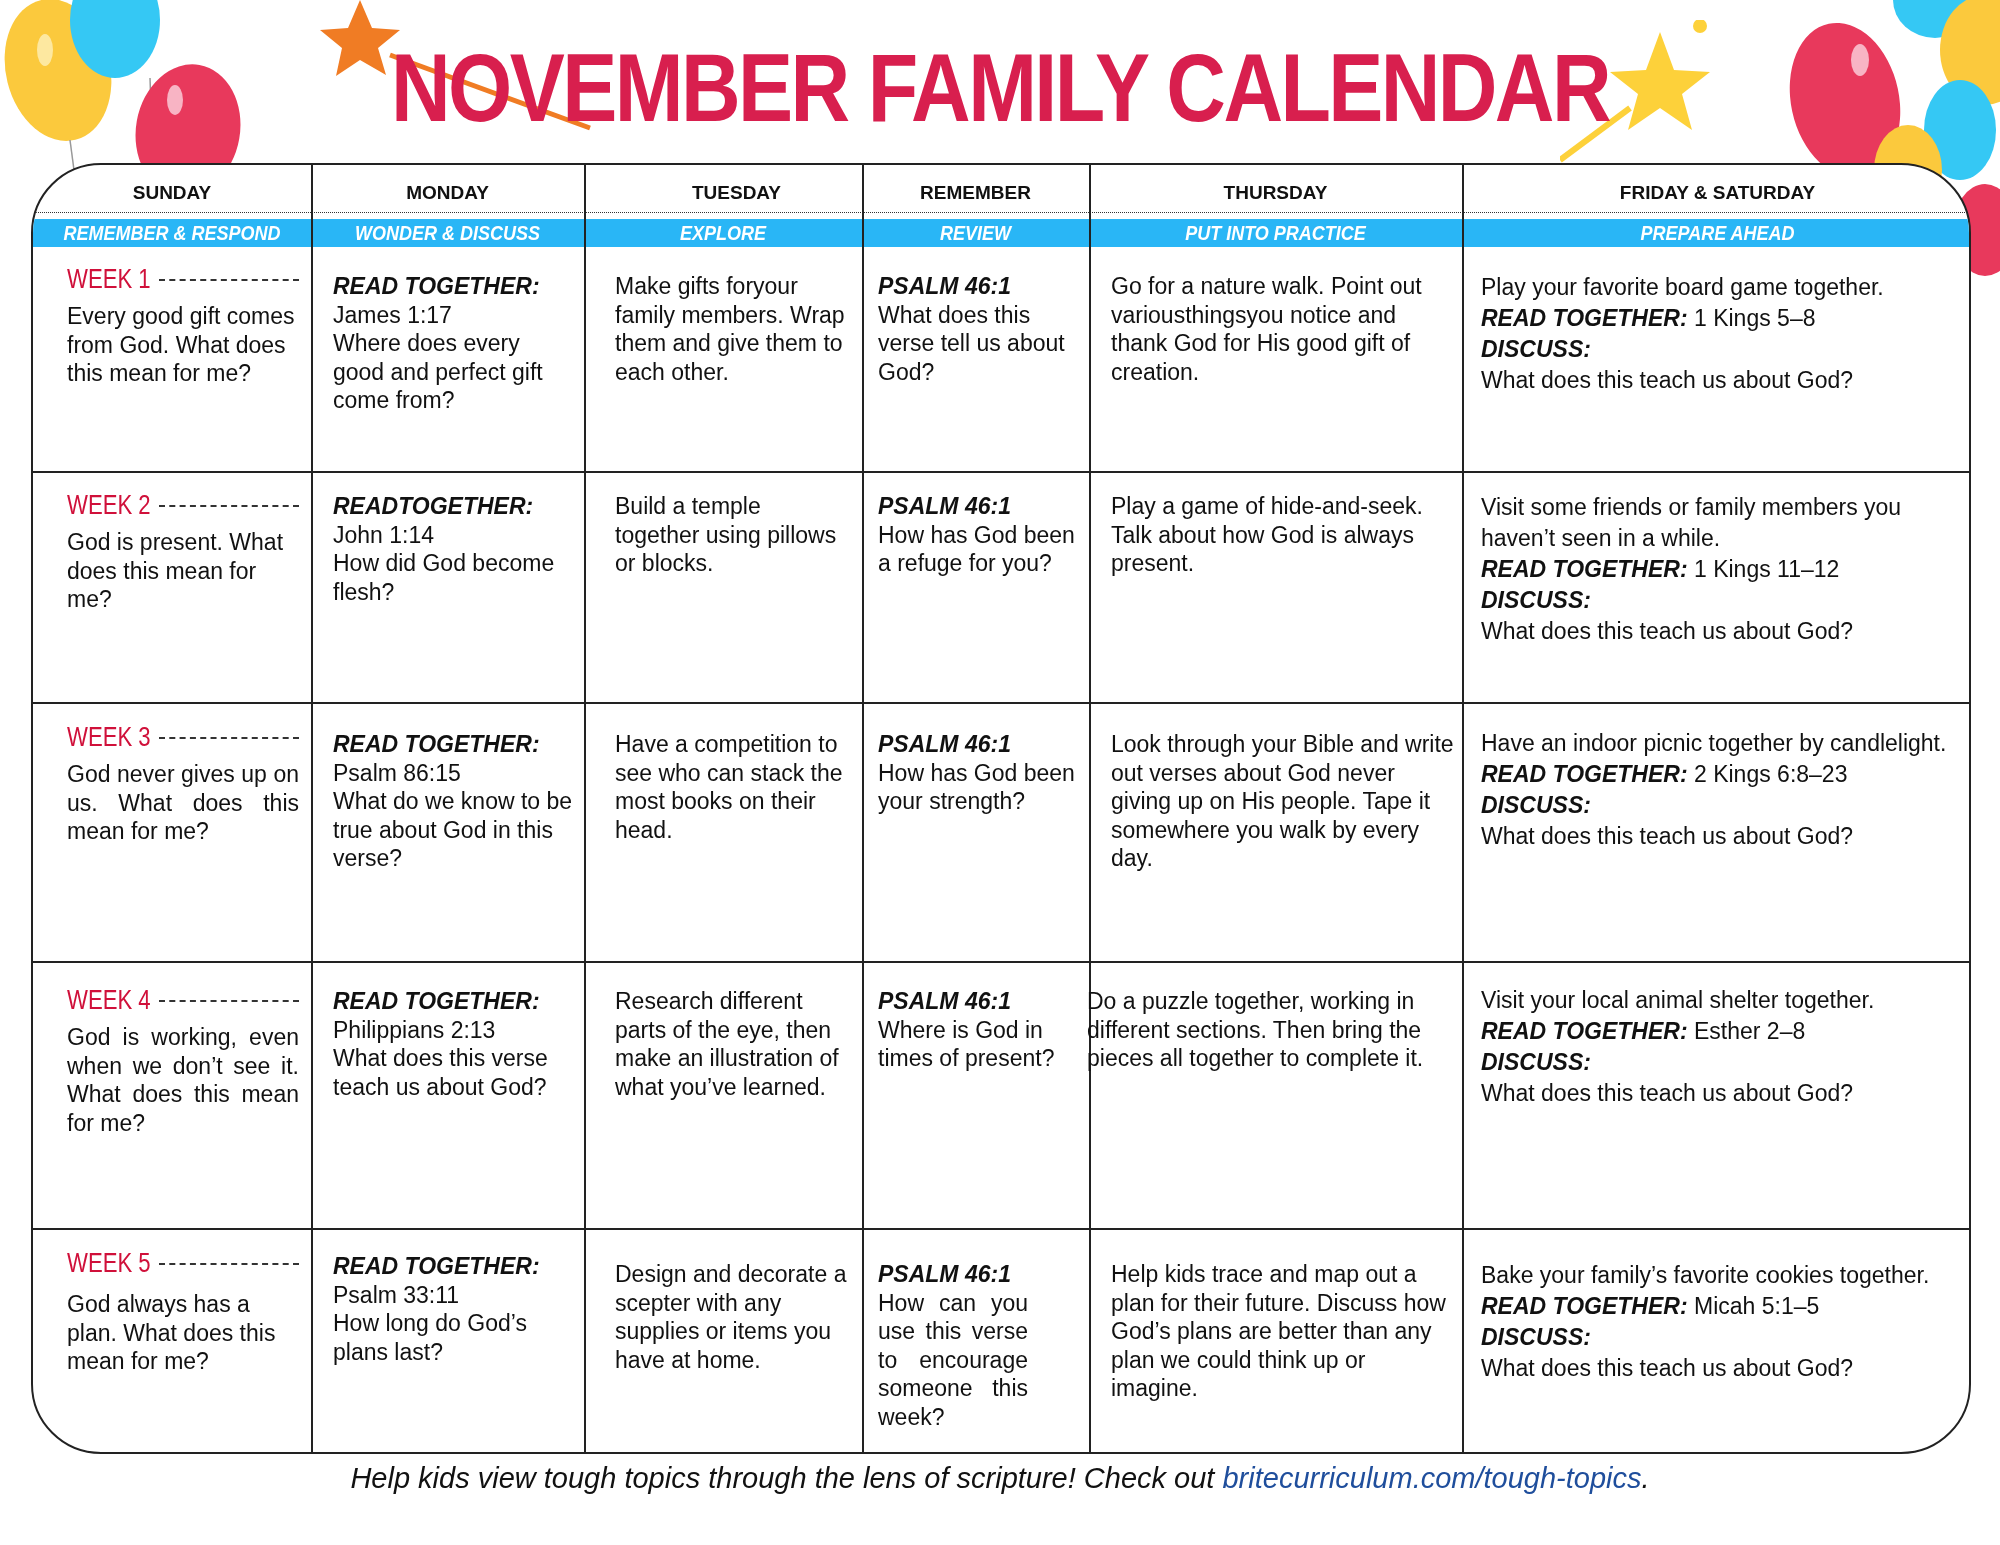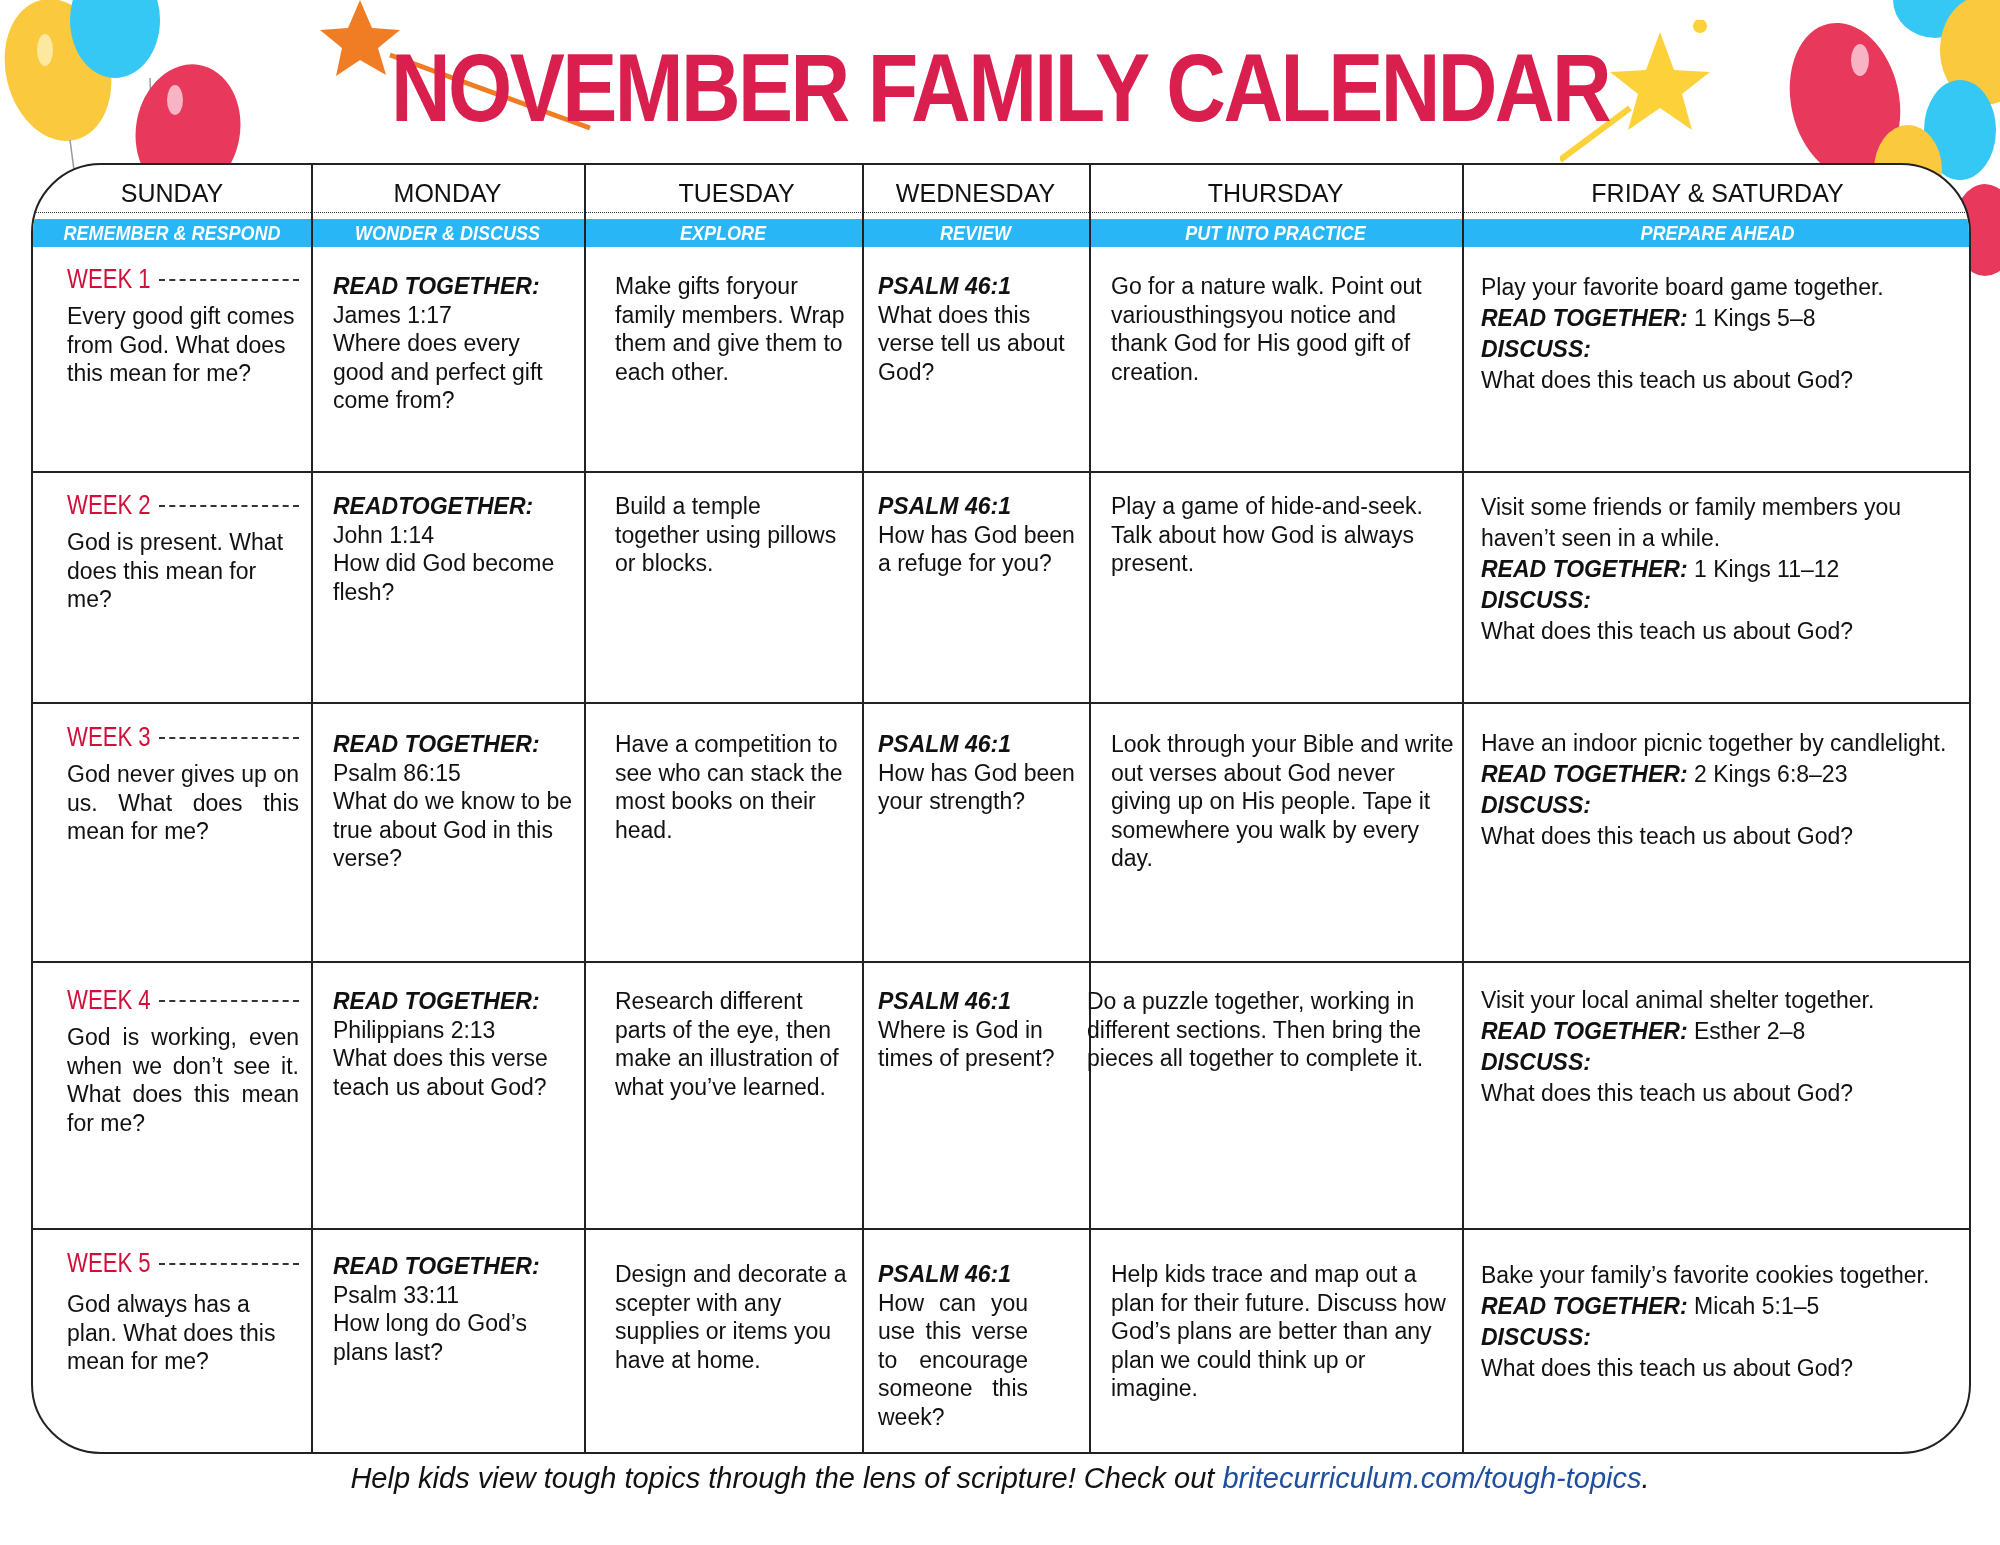--- a/index.html
+++ b/index.html
@@ -8,21 +8,21 @@
   .deco { position:absolute; }
   .title { position:absolute; left:0; width:2000px; top:28px; text-align:center;
            font-family:"Liberation Sans", sans-serif; font-weight:bold; font-size:96px;
            color:#d81f4e; letter-spacing:-3px; transform:scaleX(0.86); transform-origin:center; line-height:120px; }
   .table-wrap { position:absolute; left:31px; top:163px; width:1940px; height:1291px;
                 border:2.5px solid #222; border-radius:70px; box-sizing:border-box; overflow:hidden; background:#fff; }
   .vline { position:absolute; top:0; bottom:0; width:1.5px; background:#222; }
   .hline { position:absolute; left:0; right:0; height:1.5px; background:#222; }
   .dotline { position:absolute; left:0; right:0; top:47px; border-top:1.5px dotted #333; }
   .band { position:absolute; left:0; right:0; top:54px; height:28px; background:#29b6f6; }
-  .day { position:absolute; top:10px; height:36px; text-align:center; font-weight:normal; font-size:25px; color:#111; line-height:36px; }
+  .day { position:absolute; top:10px; height:36px; text-align:center; font-weight:bold; font-size:19px; color:#111; line-height:36px; }
   .sub { position:absolute; top:54px; height:28px; text-align:center; font-weight:bold; font-style:italic;
          font-size:20px; color:#fff; line-height:28px; transform:scaleX(0.9); }
   .cell { position:absolute; font-size:23px; line-height:28.5px; color:#111; box-sizing:border-box; }
   .cell .lbl { font-weight:bold; font-style:italic; }
   .week { color:#d0103a; font-size:27px; line-height:30px; display:flex; align-items:center; margin-bottom:8px; transform-origin:left; }
   .week .wk { transform:scaleX(0.82); transform-origin:left; display:inline-block; width:82px; white-space:nowrap; }
   .week .dash { flex:1; border-top:2px dashed #333; margin-left:10px; height:0; margin-top:2px; }
   .just { text-align:justify; }
   .footer { position:absolute; left:0; width:2000px; top:1462px; text-align:center; font-style:italic;
             font-size:29px; color:#111; }
@@ -73,21 +73,21 @@
   <div class="vline" style="left:1429px"></div>
 
   <div class="hline" style="top:306px"></div>
   <div class="hline" style="top:537px"></div>
   <div class="hline" style="top:796px"></div>
   <div class="hline" style="top:1063px"></div>
 
   <div class="day" style="left:0;width:278px">SUNDAY</div>
   <div class="day" style="left:278px;width:273px">MONDAY</div>
   <div class="day" style="left:551px;width:305px">TUESDAY</div>
-  <div class="day" style="left:829px;width:227px">WEDNESDAY</div>
+  <div class="day" style="left:829px;width:227px">REMEMBER</div>
   <div class="day" style="left:1056px;width:373px">THURSDAY</div>
   <div class="day" style="left:1429px;width:511px;padding-left:0">FRIDAY &amp; SATURDAY</div>
 
   <div class="sub" style="left:0;width:278px">REMEMBER &amp; RESPOND</div>
   <div class="sub" style="left:278px;width:273px">WONDER &amp; DISCUSS</div>
   <div class="sub" style="left:551px;width:278px">EXPLORE</div>
   <div class="sub" style="left:829px;width:227px">REVIEW</div>
   <div class="sub" style="left:1056px;width:373px">PUT INTO PRACTICE</div>
   <div class="sub" style="left:1429px;width:511px">PREPARE AHEAD</div>
 

